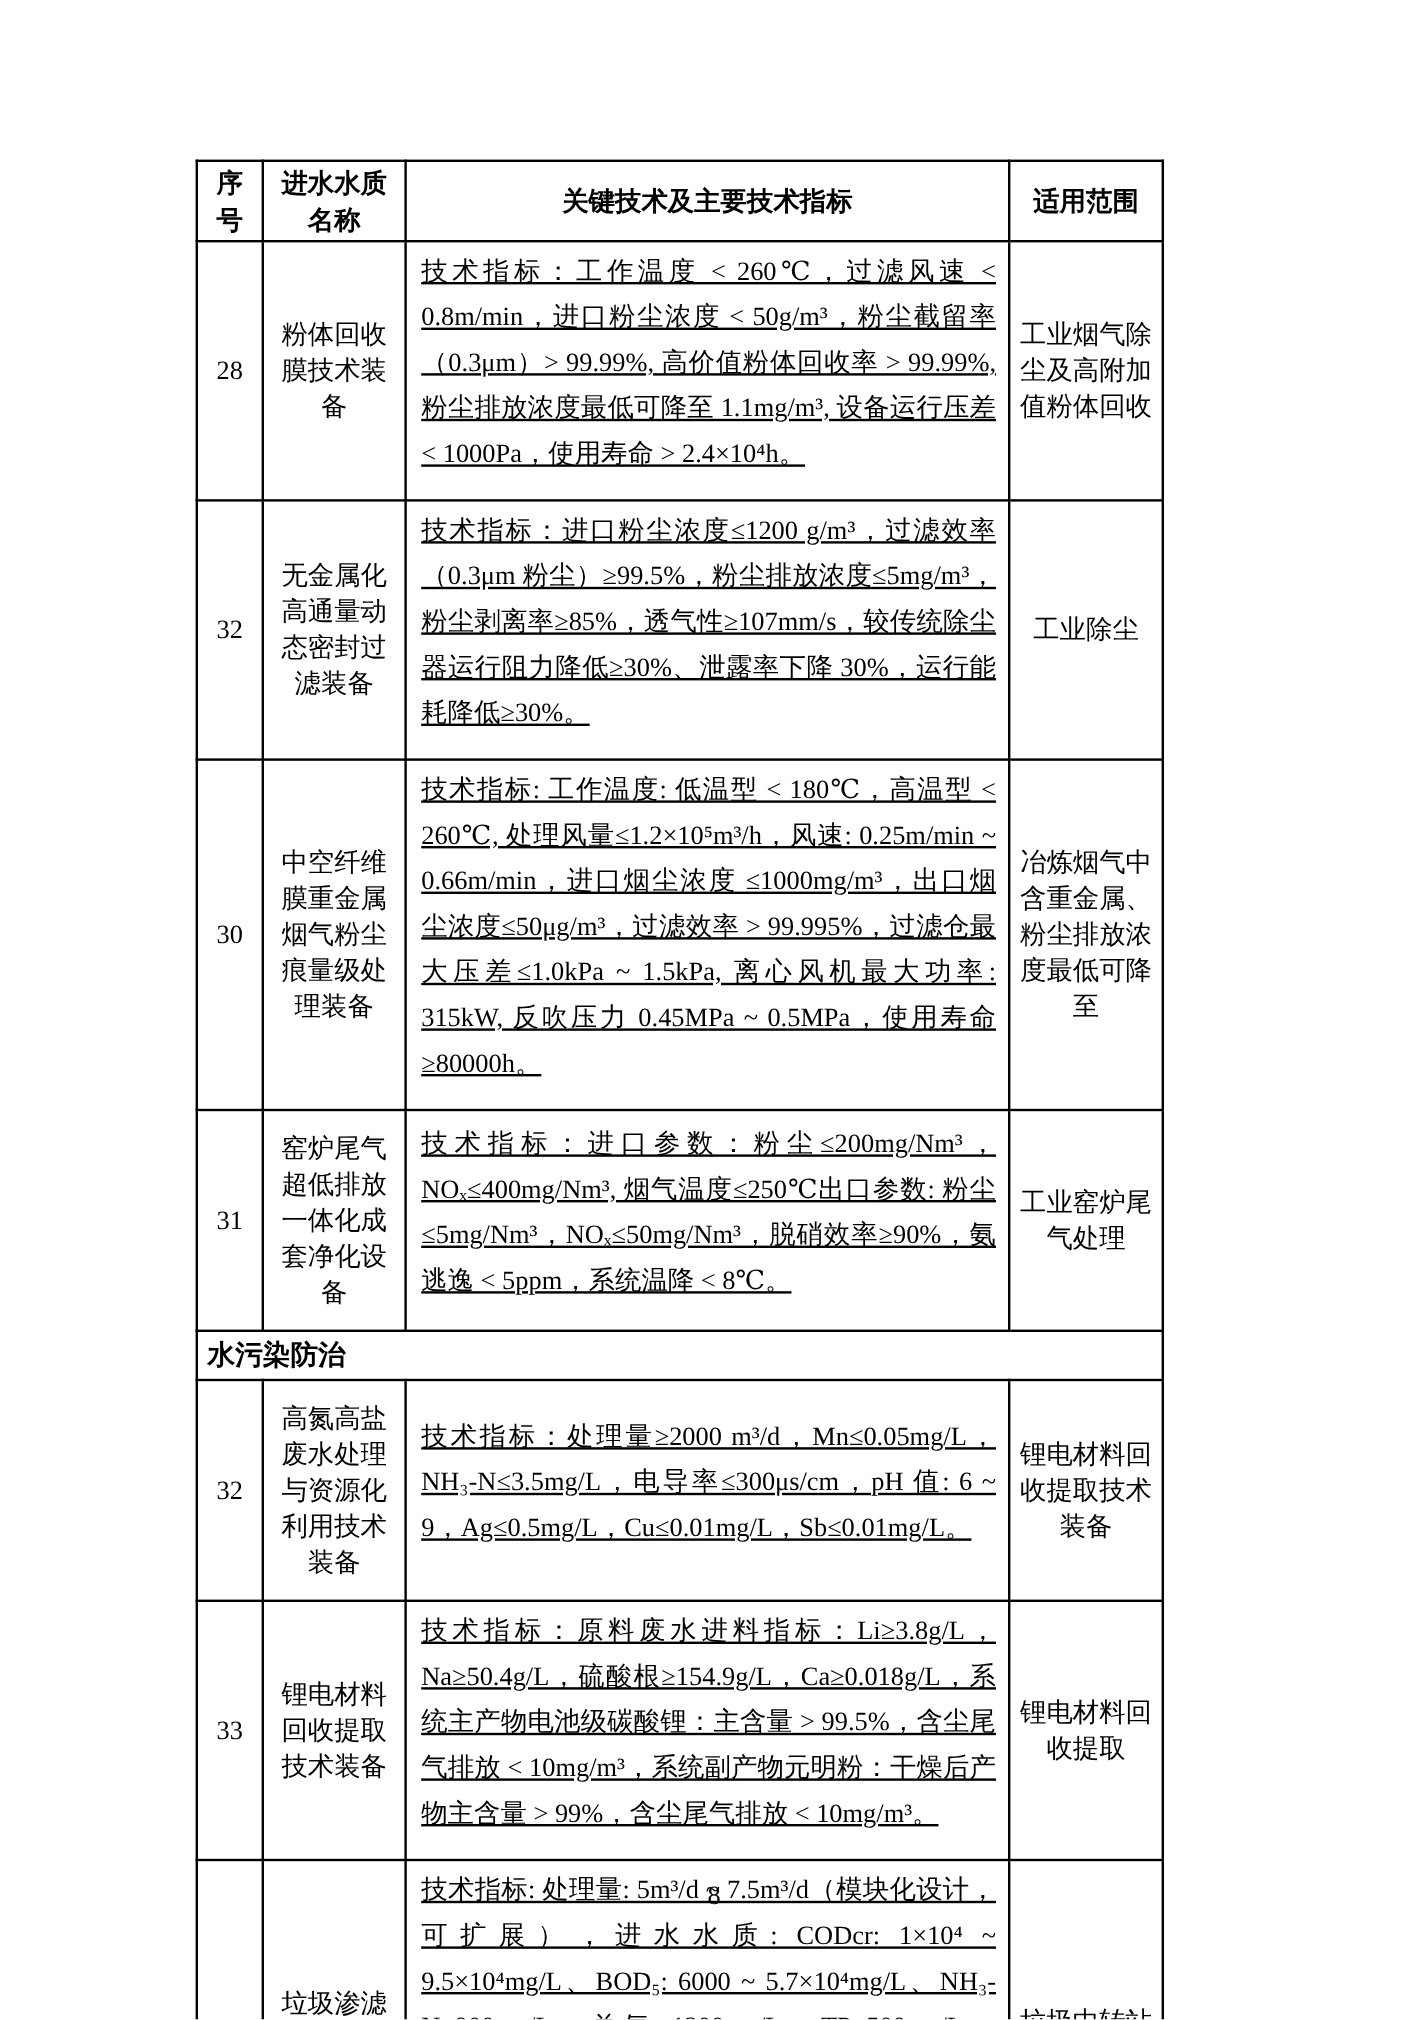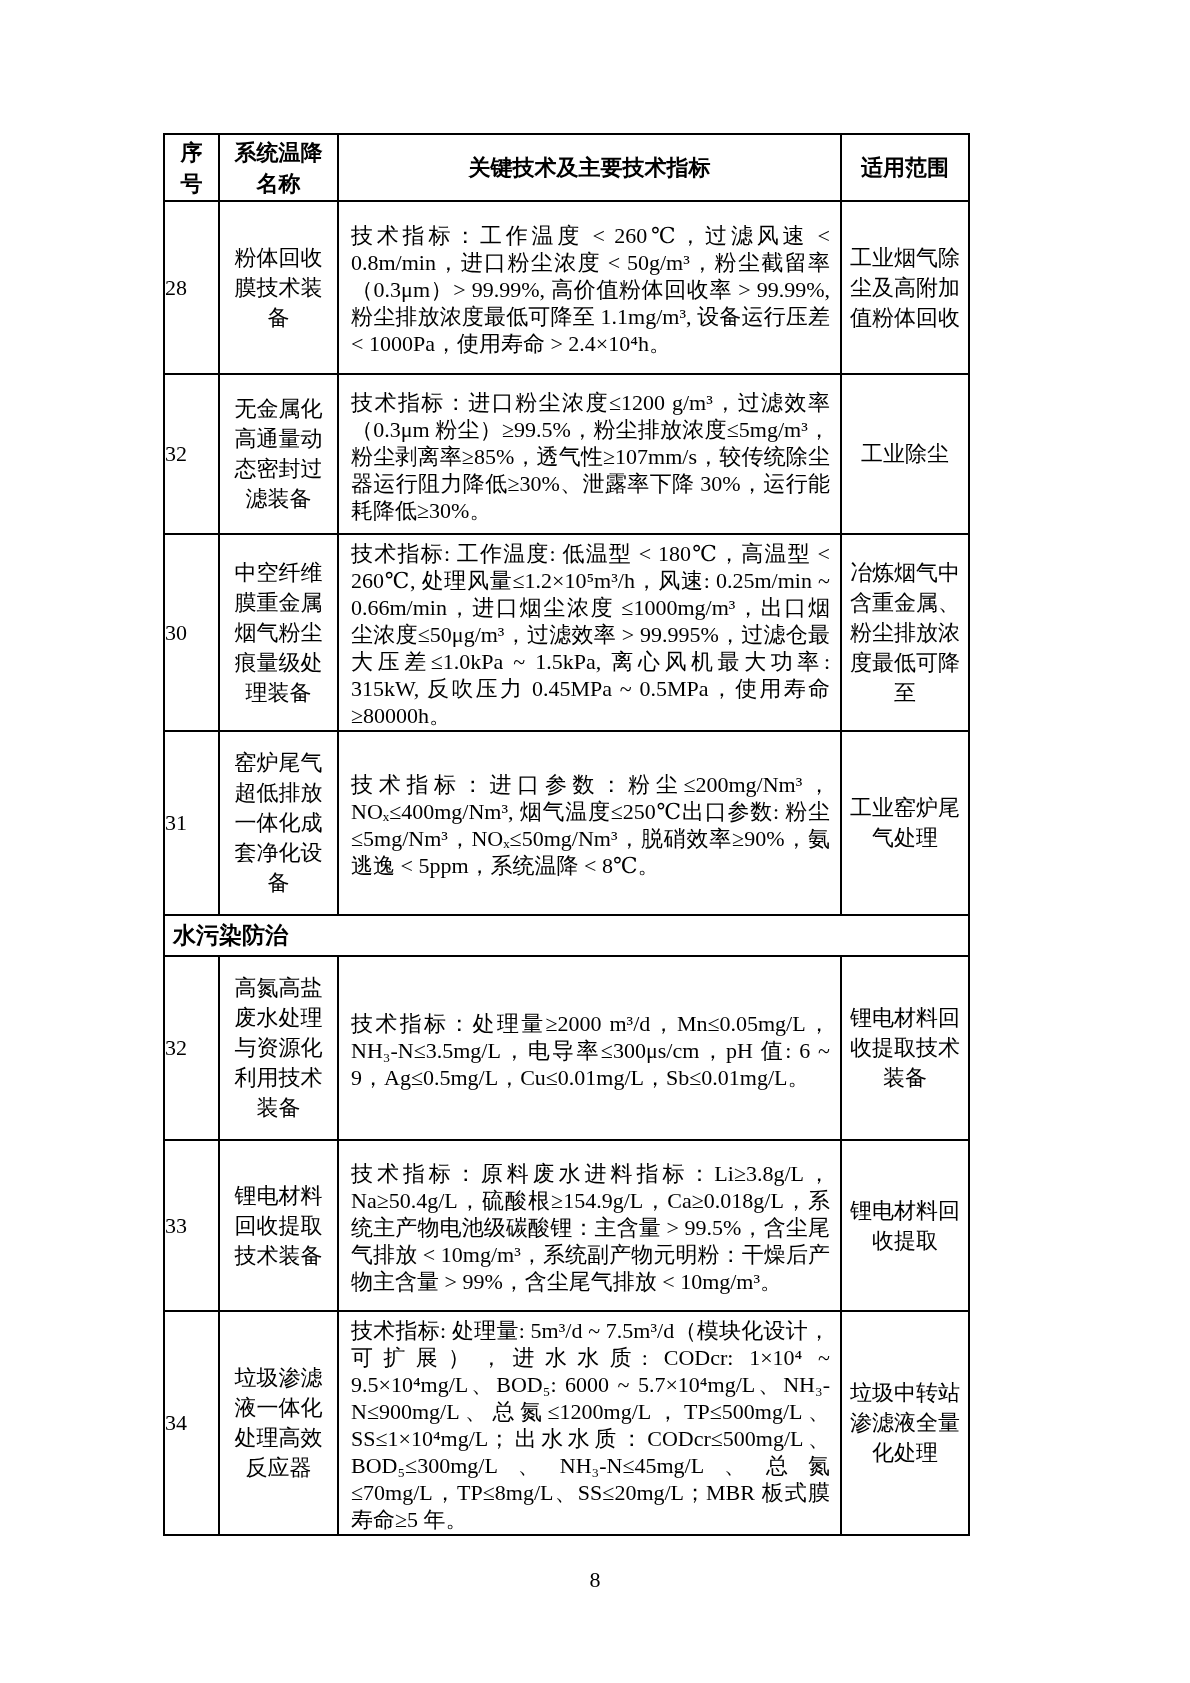--- a/index.html
+++ b/index.html
@@ -29,33 +29,34 @@
     overflow: hidden;
   }
   .spec-table th {
     font-family: "Liberation Sans", "DejaVu Sans", sans-serif;
     font-weight: 700;
     text-align: center;
     line-height: 31px;
     white-space: pre-line;
   }
   .cell-seq {
-    text-align: left;
+    text-align: center;
     line-height: 30px;
   }
   .cell-name {
     text-align: center;
     line-height: 30px;
     padding: 16px 13px;
   }
   .cell-tech {
     text-align: justify;
     text-justify: inter-character;
-    line-height: 27px;
-    padding: 5px 10px 1px 12px;
+    line-height: 38px;
+    padding: 5px 10px 19px 12px;
+    text-decoration: underline;
   }
   .cell-scope {
     text-align: center;
     line-height: 30px;
     padding: 4px 8px;
     margin-left: 20px;
   }
   .section-cell {
     font-family: "Liberation Sans", "DejaVu Sans", sans-serif;
     font-weight: 700;
@@ -82,21 +83,21 @@
       <col style="width:55px">
       <col style="width:119px">
       <col style="width:503px">
       <col style="width:128px">
     </colgroup>
 
     <tbody>
         <tr style="height:67px">
       <th>序
 号</th>
-      <th>系统温降
+      <th>进水水质
 名称</th>
       <th>关键技术及主要技术指标</th>
       <th>适用范围</th>
     </tr>
 
     <tr style="height:173px">
       <td class="cell-seq">28</td>
       <td class="cell-name">粉体回收膜技术装备</td>
       <td class="cell-tech">技术指标：工作温度 &lt; 260℃，过滤风速 &lt; 0.8m/min，进口粉尘浓度 &lt; 50g/m³，粉尘截留率（0.3μm）&gt; 99.99%, 高价值粉体回收率 &gt; 99.99%, 粉尘排放浓度最低可降至 1.1mg/m³, 设备运行压差 &lt; 1000Pa，使用寿命 &gt; 2.4×10⁴h。</td>
       <td class="cell-scope">工业烟气除尘及高附加值粉体回收</td>

